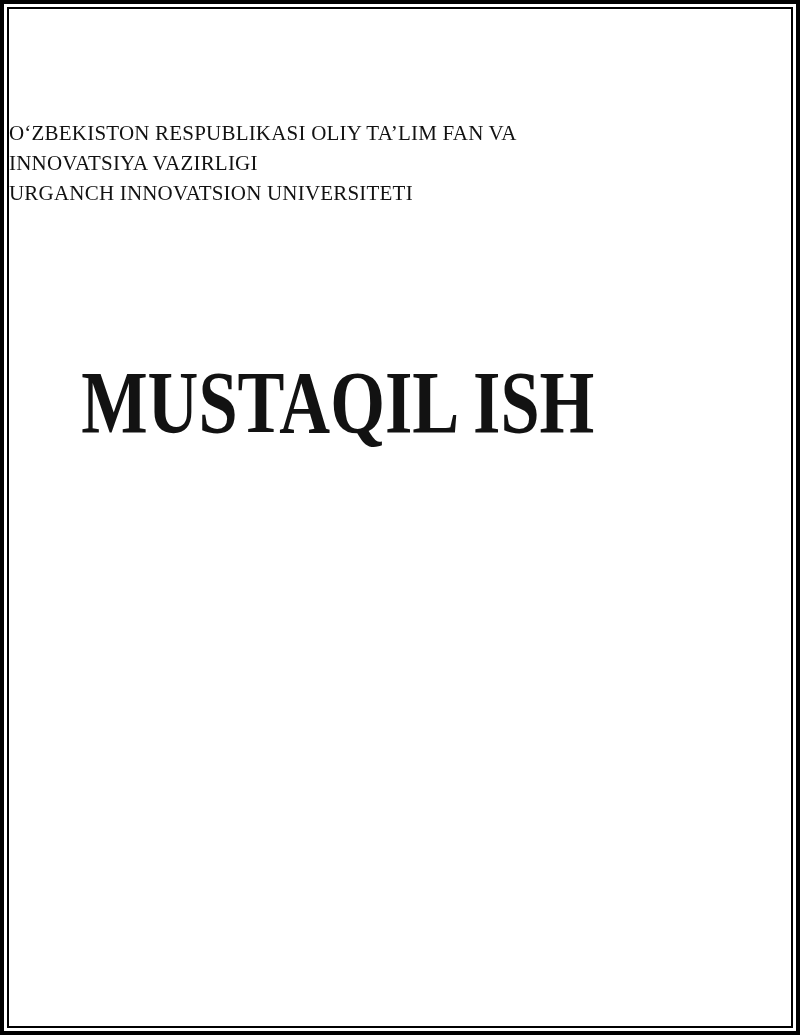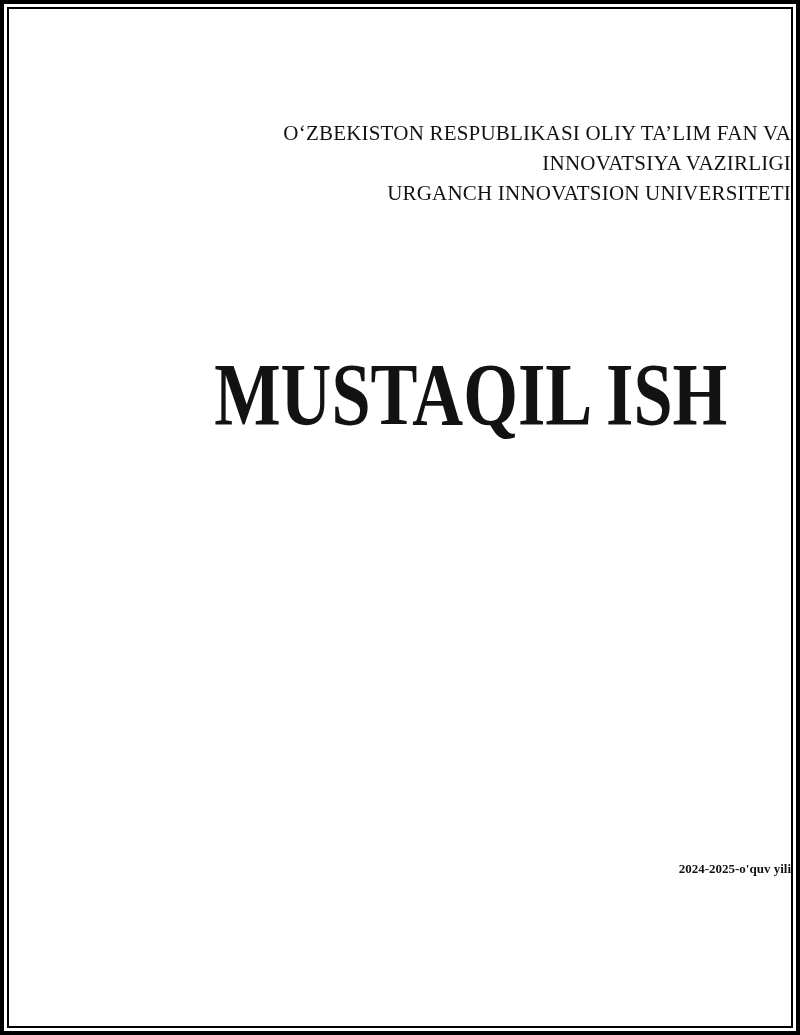--- a/index.html
+++ b/index.html
@@ -23,31 +23,31 @@
     box-sizing: border-box;
     border: 2px solid #000000;
     font-family: "Liberation Serif", serif;
     color: #121212;
     overflow: hidden;
   }
   .block {
     position: absolute;
     left: 0;
     right: 0;
-    text-align: right;
+    text-align: left;
   }
   .ministry-header {
     top: 109px;
     font-size: 21px;
     line-height: 30px;
     letter-spacing: 0.2px;
   }
   .doc-title {
     top: 342px;
-    margin: 0;
+    margin: 8px;
     font-size: 88px;
     line-height: 88px;
     font-weight: bold;
     letter-spacing: 0;
   }
   .doc-title .stretch {
     display: inline-block;
     transform: scaleX(0.8);
     transform-origin: 50% 50%;
     white-space: nowrap;
@@ -82,16 +82,15 @@
     </div>
 
     <h1 class="block doc-title">
       <span class="stretch">MUSTAQIL ISH</span>
     </h1>
 
 
     <div class="block student-block">
     </div>
 
-    <div class="block year-line">2024-2025-o'quv yili</div>
 
   </div>
 </div>
 
 </body></html>

